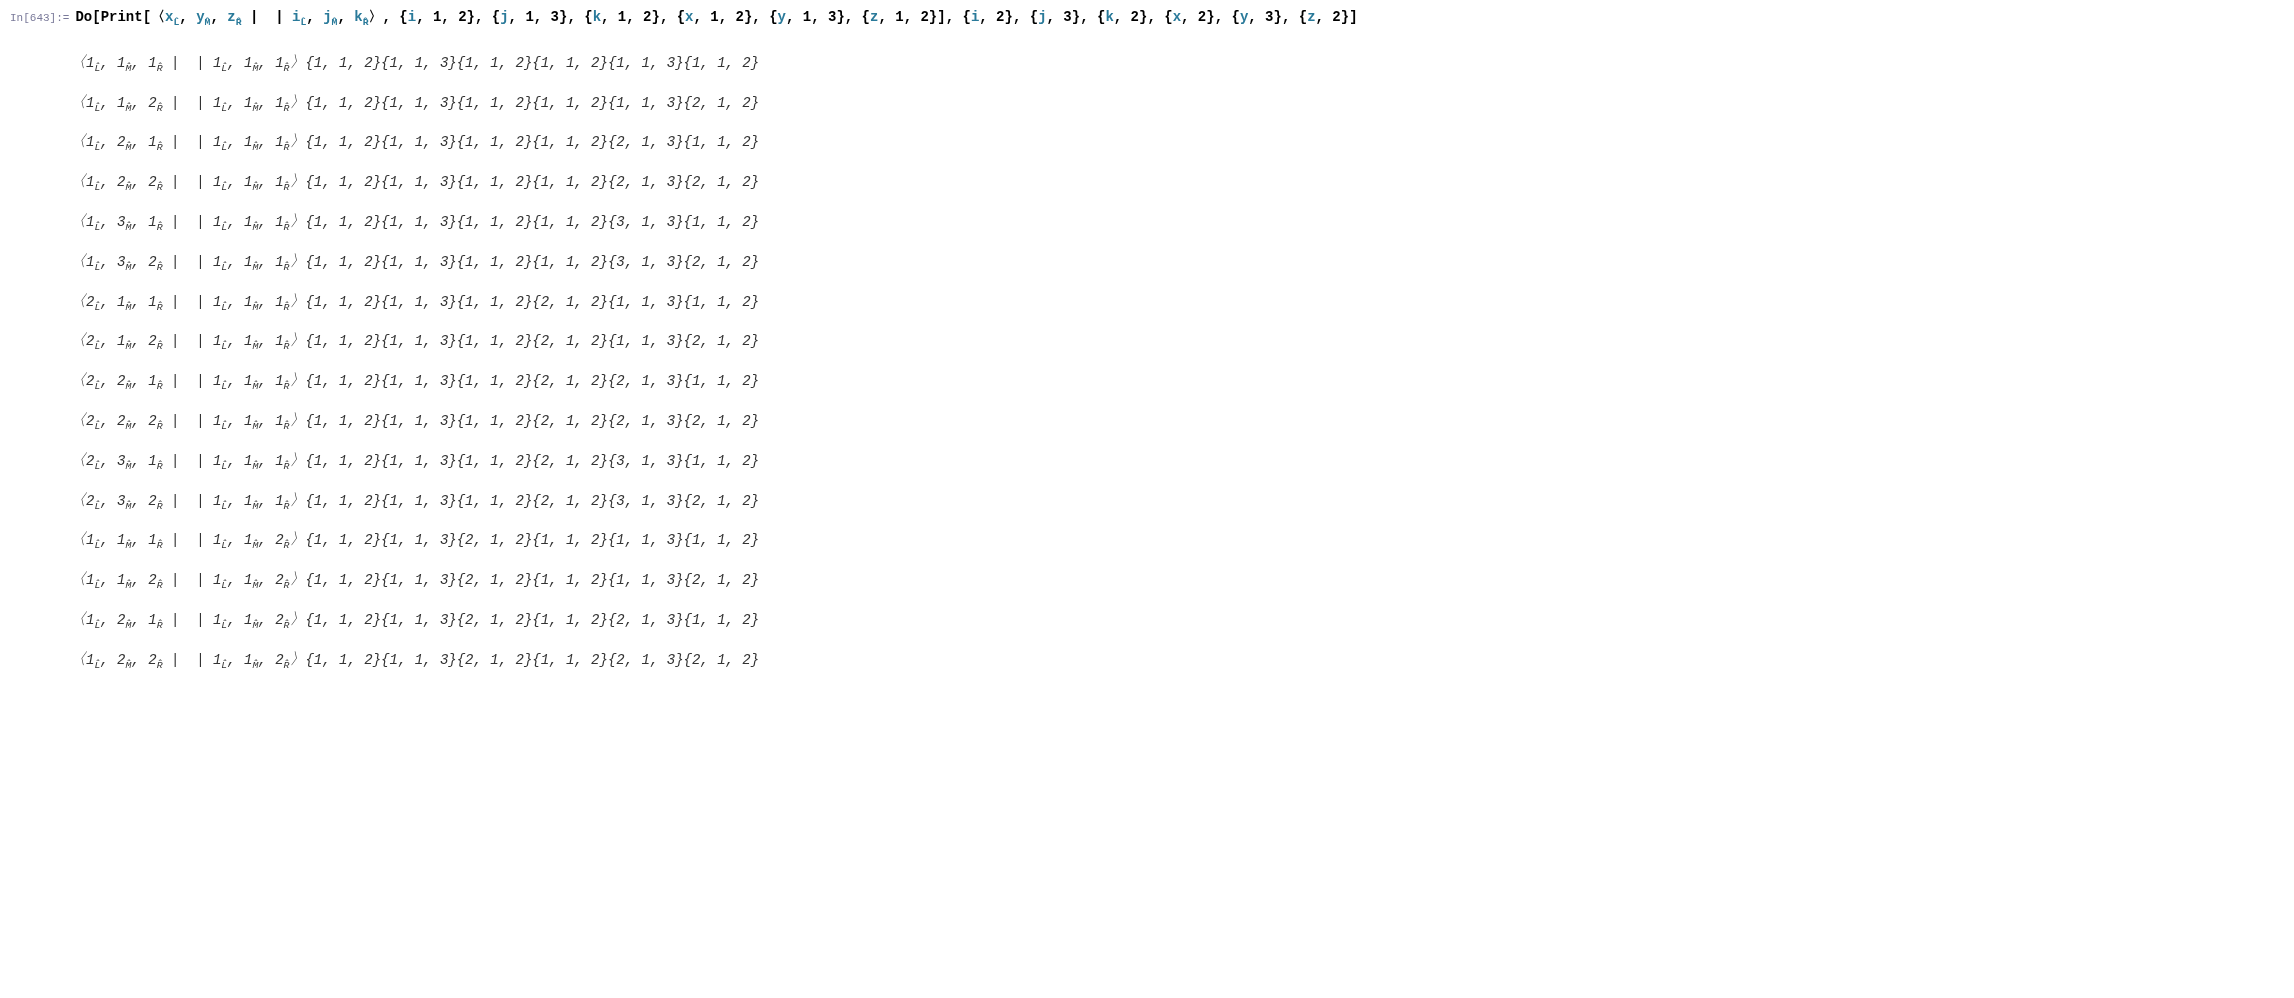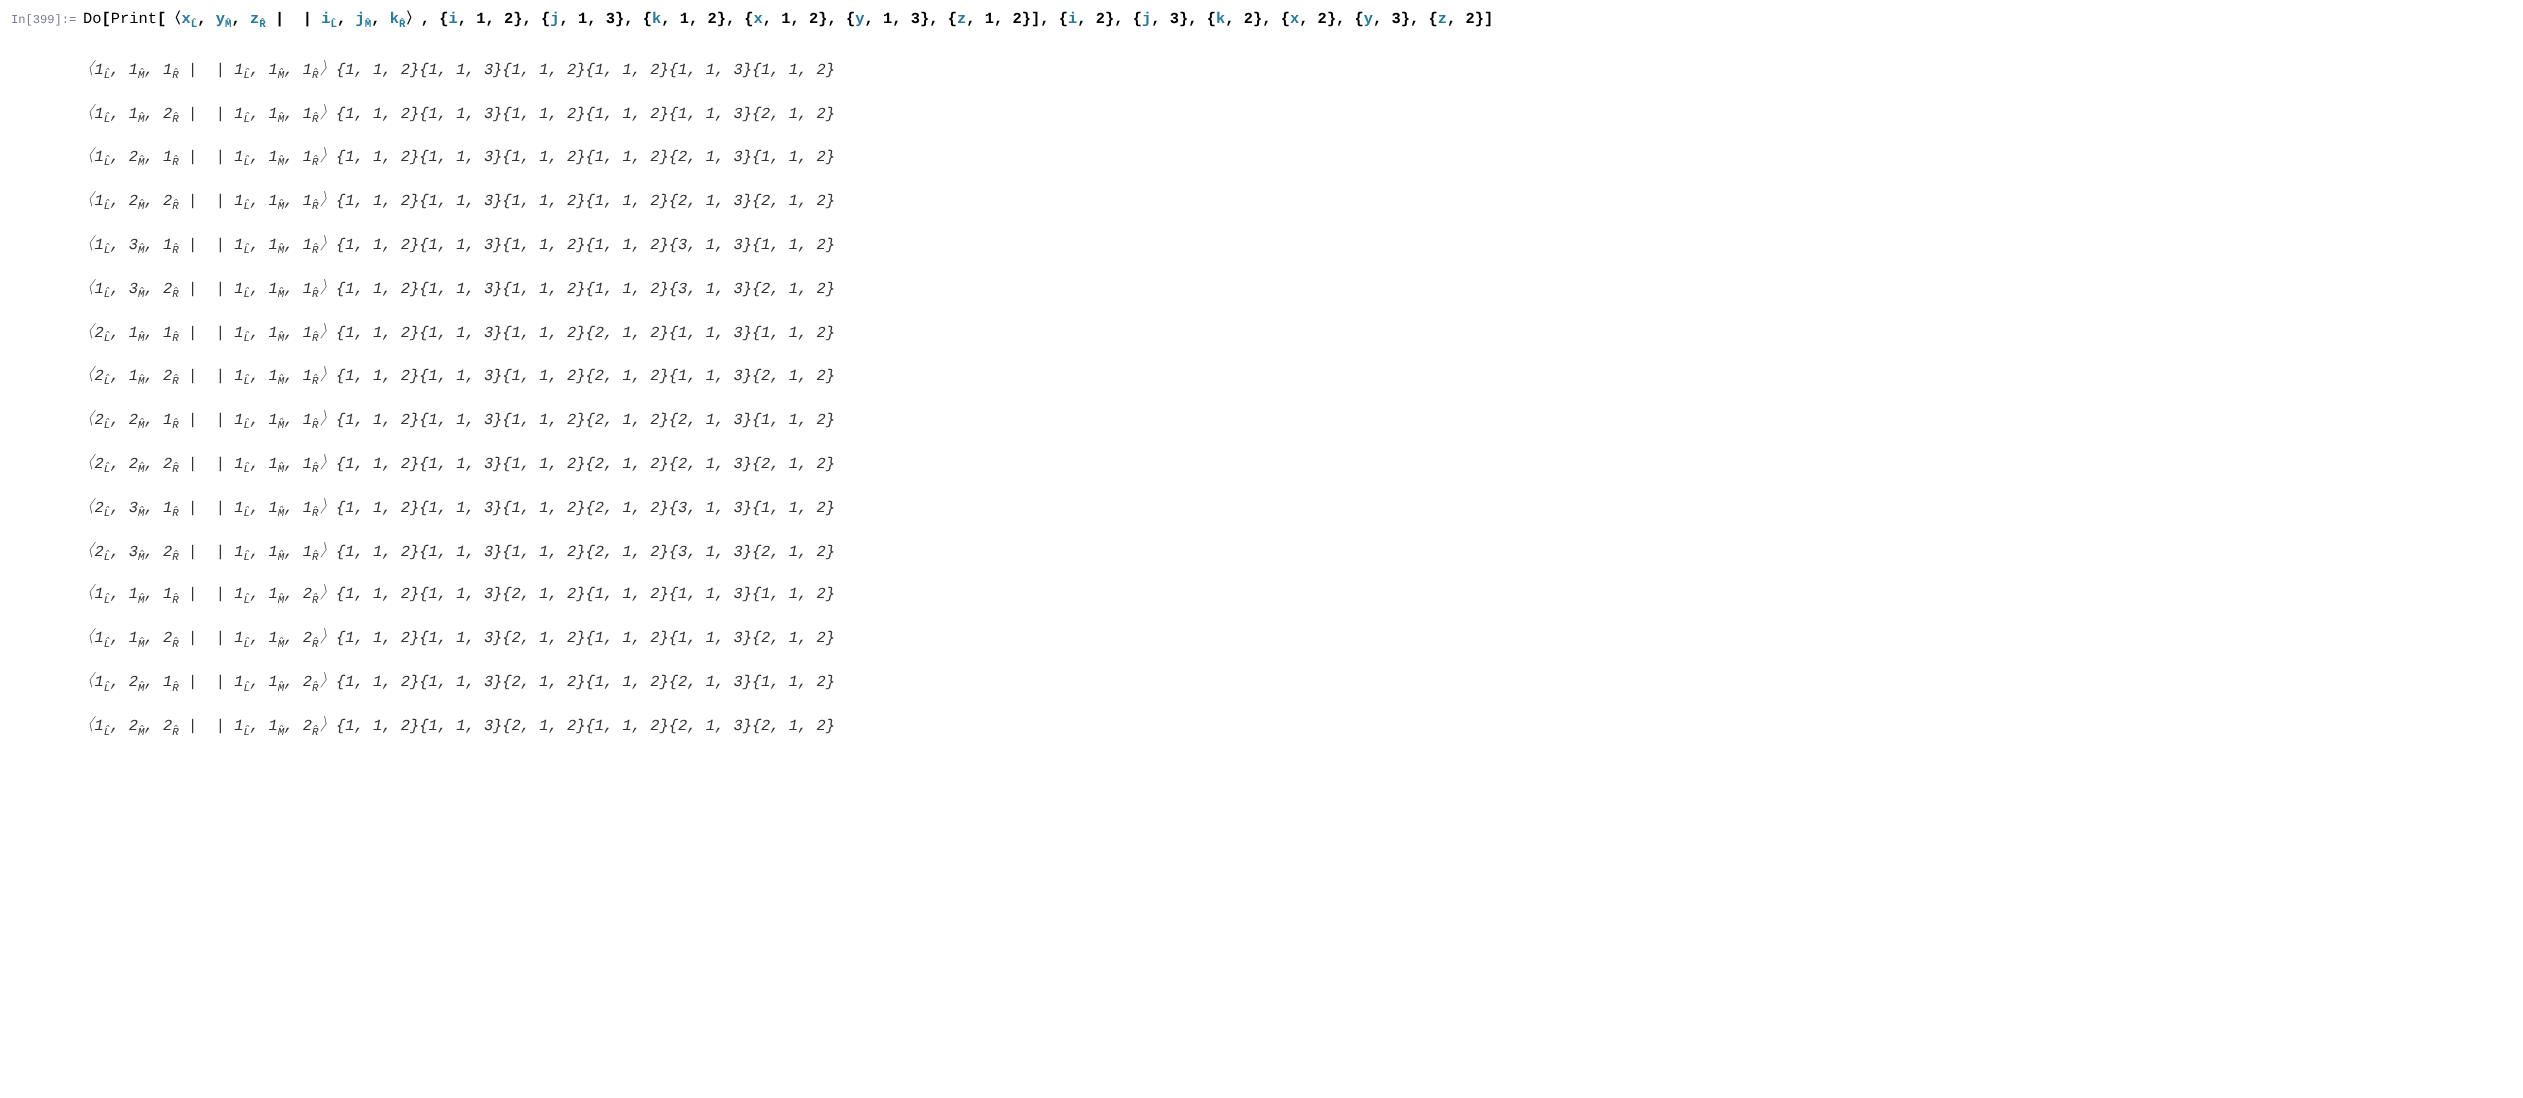--- a/index.html
+++ b/index.html
@@ -17,21 +17,21 @@
   }
   .in-label {
     color: #7a7a9a;
     font-size: 11px;
     margin-right: 6px;
     white-space: nowrap;
   }
   .code {
     font-weight: bold;
   }
-  .kw { color: #000; font-weight: normal; text-align: center; }
+  .kw { color: #000; font-weight: bold; text-align: center; }
   .br { color: #000; font-weight: bold; }
   .var-x { color: #2a7a9a; font-weight: bold; }
   .var-y { color: #2a7a9a; font-weight: bold; }
   .var-z { color: #2a7a9a; font-weight: bold; }
   .var-i { color: #2a7a9a; font-weight: bold; }
   .var-j { color: #2a7a9a; font-weight: bold; }
   .var-k { color: #2a7a9a; font-weight: bold; }
   .sub { font-size: 0.7em; vertical-align: sub; color: #2a7a9a; }
   .punct { color: #000; font-weight: bold; }
   .angle { color: #000; font-weight: bold; }
@@ -46,21 +46,21 @@
     color: #333;
     font-style: italic;
   }
   .bra, .ket { font-size: 16px; }
   .ssub { font-size: 0.7em; vertical-align: sub; }
 </style>
 </head>
 <body>
 
 <div class="input-line">
-  <span class="in-label">In[399]:=</span>
+  <span class="in-label">In[643]:=</span>
   <span class="code">
     <span class="kw">Do</span><span class="br">[</span><span class="kw">Print</span><span class="br">[</span><span class="angle">〈</span><span id="bra-vars"><span><span class="var-x">x</span><span class="sub">L̂</span></span><span class="punct">, </span><span><span class="var-y">y</span><span class="sub">M̂</span></span><span class="punct">, </span><span><span class="var-z">z</span><span class="sub">R̂</span></span></span> <span class="bar">|</span>&nbsp;&nbsp;<span class="bar">|</span> <span id="ket-vars"><span><span class="var-i">i</span><span class="sub">L̂</span></span><span class="punct">, </span><span><span class="var-j">j</span><span class="sub">M̂</span></span><span class="punct">, </span><span><span class="var-k">k</span><span class="sub">R̂</span></span></span><span class="angle">〉</span><span class="punct">, </span><span id="print-ranges"><span><span class="punct">{</span><span class="var-i">i</span><span class="punct">, 1, 2</span><span class="punct">}</span></span><span class="punct">, </span><span><span class="punct">{</span><span class="var-j">j</span><span class="punct">, 1, 3</span><span class="punct">}</span></span><span class="punct">, </span><span><span class="punct">{</span><span class="var-k">k</span><span class="punct">, 1, 2</span><span class="punct">}</span></span><span class="punct">, </span><span><span class="punct">{</span><span class="var-x">x</span><span class="punct">, 1, 2</span><span class="punct">}</span></span><span class="punct">, </span><span><span class="punct">{</span><span class="var-y">y</span><span class="punct">, 1, 3</span><span class="punct">}</span></span><span class="punct">, </span><span><span class="punct">{</span><span class="var-z">z</span><span class="punct">, 1, 2</span><span class="punct">}</span></span></span><span class="br">]</span><span class="punct">, </span><span id="do-ranges"><span><span class="punct">{</span><span class="var-i">i</span><span class="punct">, 2</span><span class="punct">}</span></span><span class="punct">, </span><span><span class="punct">{</span><span class="var-j">j</span><span class="punct">, 3</span><span class="punct">}</span></span><span class="punct">, </span><span><span class="punct">{</span><span class="var-k">k</span><span class="punct">, 2</span><span class="punct">}</span></span><span class="punct">, </span><span><span class="punct">{</span><span class="var-x">x</span><span class="punct">, 2</span><span class="punct">}</span></span><span class="punct">, </span><span><span class="punct">{</span><span class="var-y">y</span><span class="punct">, 3</span><span class="punct">}</span></span><span class="punct">, </span><span><span class="punct">{</span><span class="var-z">z</span><span class="punct">, 2</span><span class="punct">}</span></span></span><span class="br">]</span>
   </span>
 </div>
 
 <div class="output-block" id="output-block">
 <div class="out-row"><span class="bra">〈</span>1<span class="ssub">L̂</span>, 1<span class="ssub">M̂</span>, 1<span class="ssub">R̂</span> <span>|</span>&nbsp;&nbsp;<span>|</span> 1<span class="ssub">L̂</span>, 1<span class="ssub">M̂</span>, 1<span class="ssub">R̂</span><span class="ket">〉</span>{1, 1, 2}{1, 1, 3}{1, 1, 2}{1, 1, 2}{1, 1, 3}{1, 1, 2}</div>
     <div class="out-row"><span class="bra">〈</span>1<span class="ssub">L̂</span>, 1<span class="ssub">M̂</span>, 2<span class="ssub">R̂</span> <span>|</span>&nbsp;&nbsp;<span>|</span> 1<span class="ssub">L̂</span>, 1<span class="ssub">M̂</span>, 1<span class="ssub">R̂</span><span class="ket">〉</span>{1, 1, 2}{1, 1, 3}{1, 1, 2}{1, 1, 2}{1, 1, 3}{2, 1, 2}</div>
     <div class="out-row"><span class="bra">〈</span>1<span class="ssub">L̂</span>, 2<span class="ssub">M̂</span>, 1<span class="ssub">R̂</span> <span>|</span>&nbsp;&nbsp;<span>|</span> 1<span class="ssub">L̂</span>, 1<span class="ssub">M̂</span>, 1<span class="ssub">R̂</span><span class="ket">〉</span>{1, 1, 2}{1, 1, 3}{1, 1, 2}{1, 1, 2}{2, 1, 3}{1, 1, 2}</div>
     <div class="out-row"><span class="bra">〈</span>1<span class="ssub">L̂</span>, 2<span class="ssub">M̂</span>, 2<span class="ssub">R̂</span> <span>|</span>&nbsp;&nbsp;<span>|</span> 1<span class="ssub">L̂</span>, 1<span class="ssub">M̂</span>, 1<span class="ssub">R̂</span><span class="ket">〉</span>{1, 1, 2}{1, 1, 3}{1, 1, 2}{1, 1, 2}{2, 1, 3}{2, 1, 2}</div>

